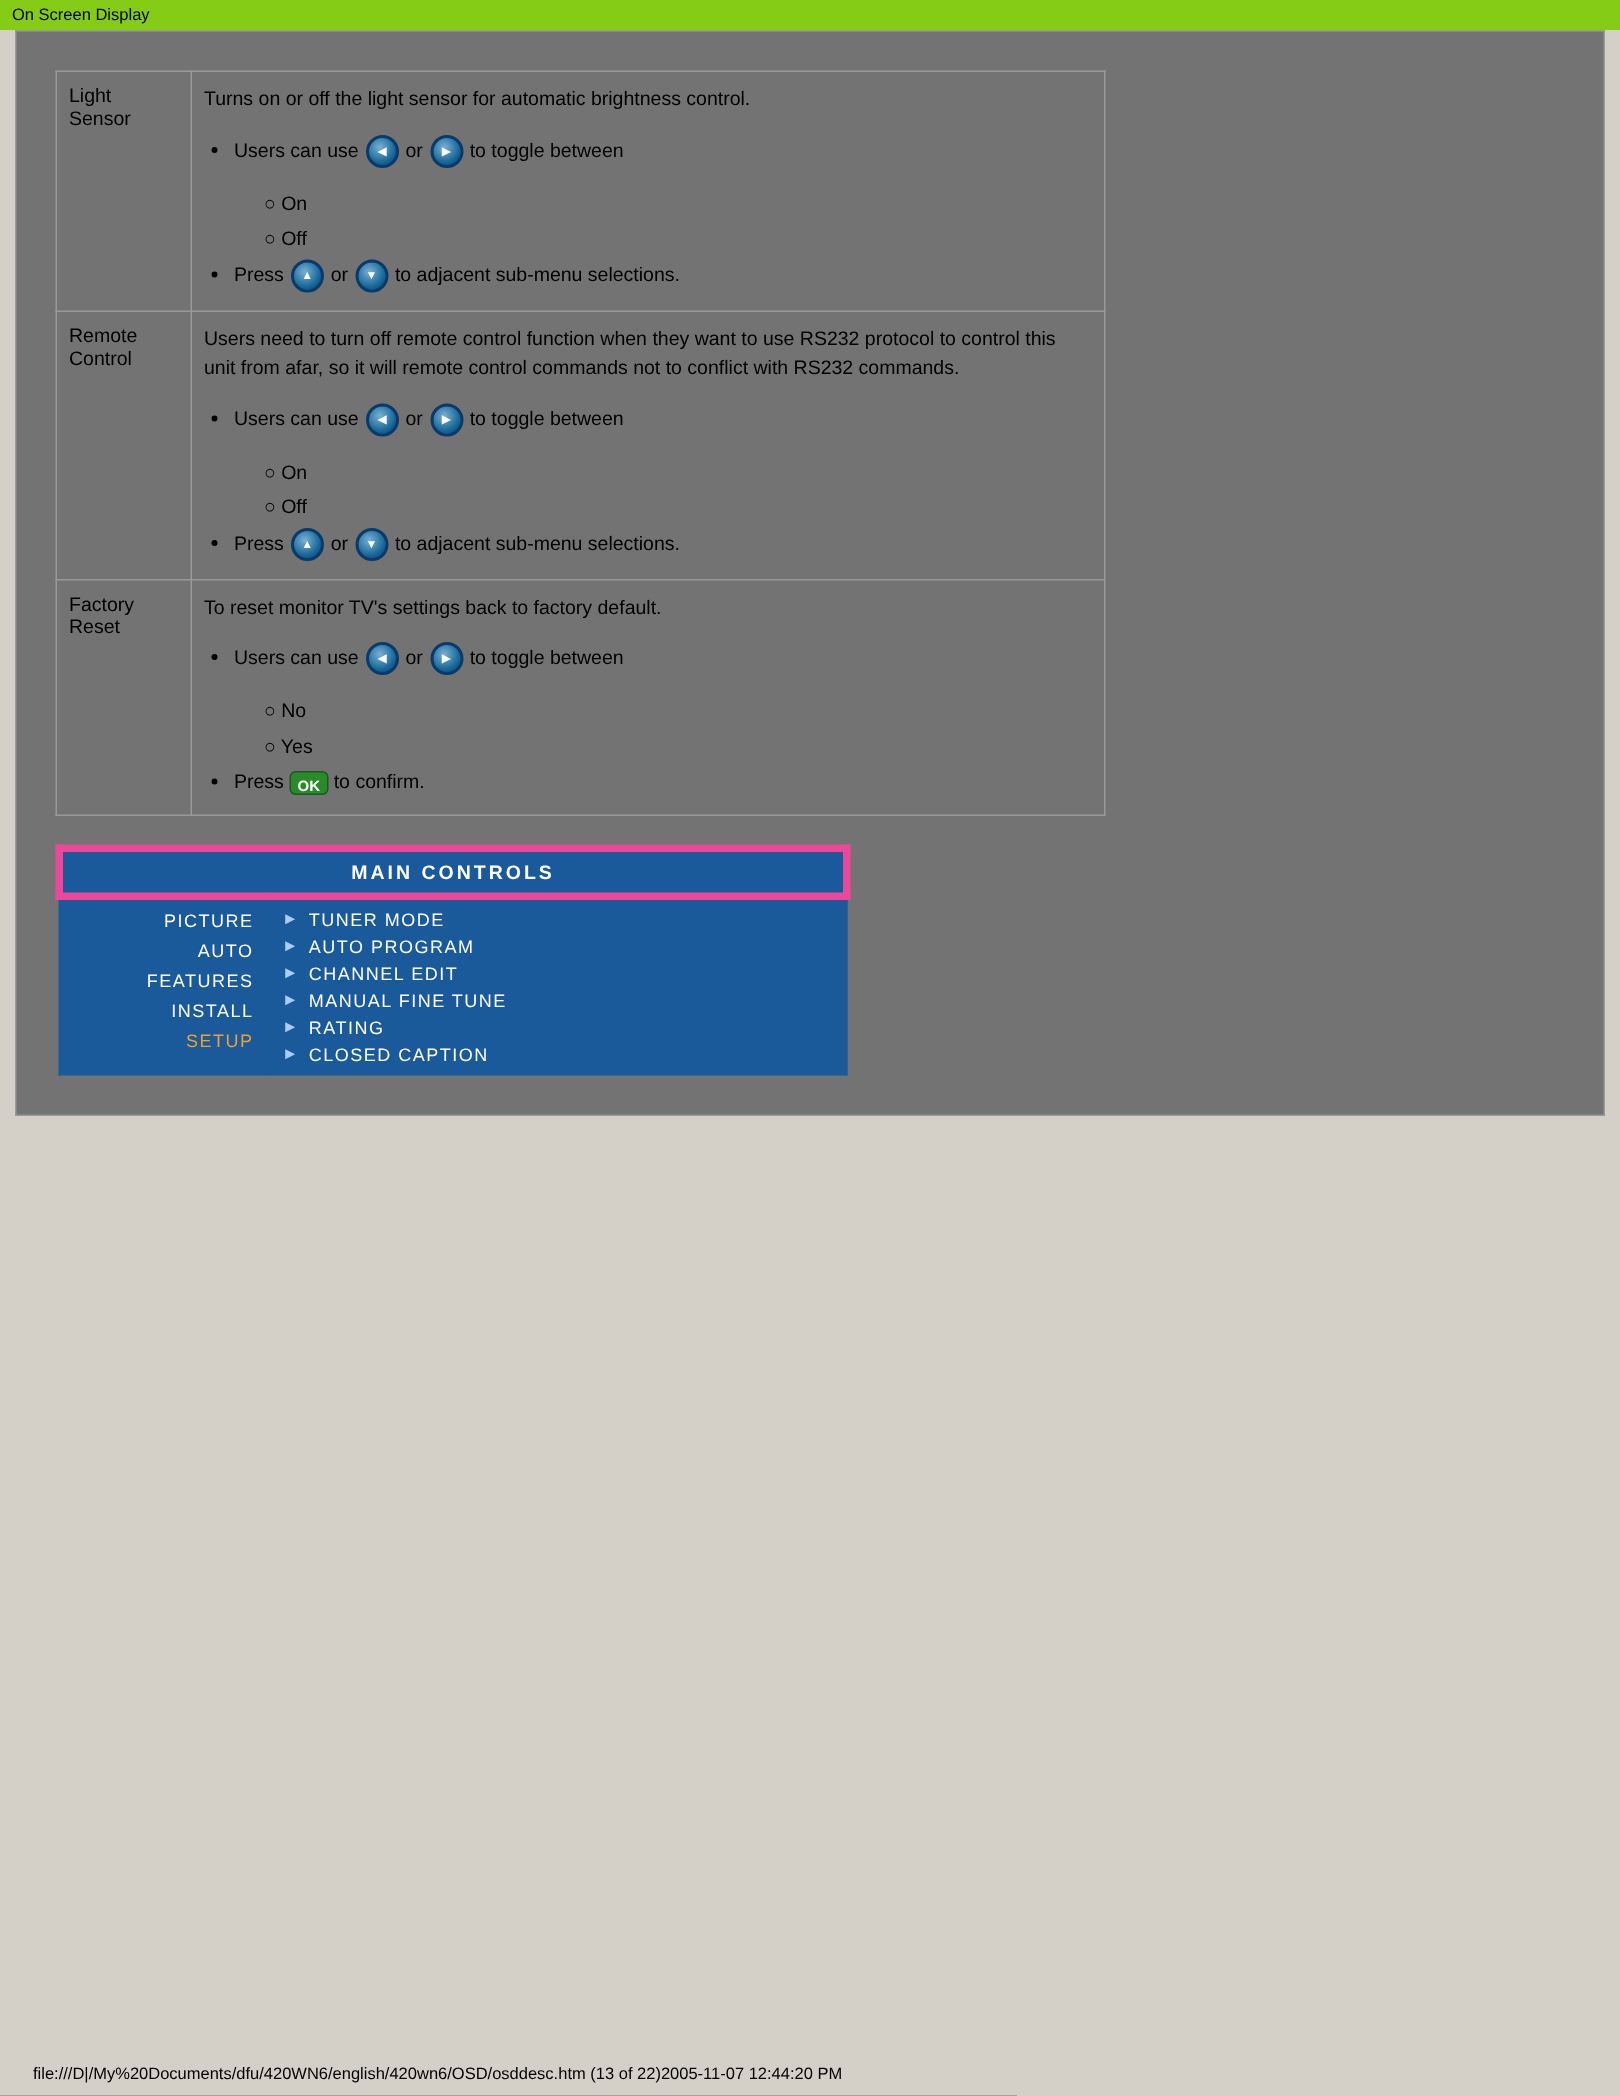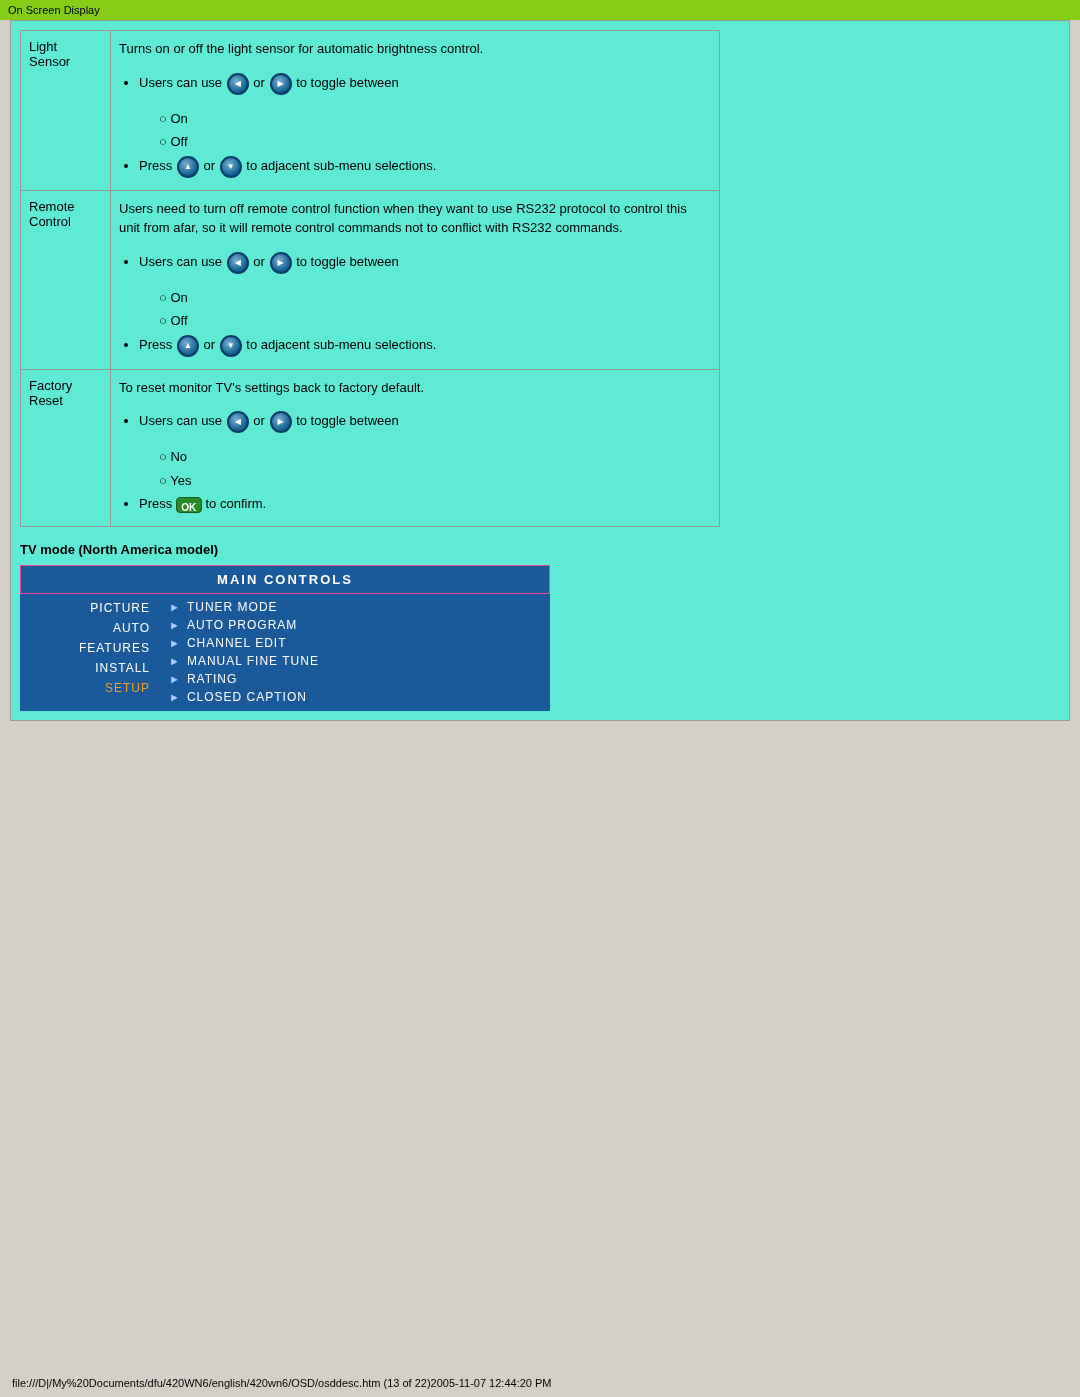--- a/index.html
+++ b/index.html
@@ -11,23 +11,23 @@
       min-height: 1397px;
       position: relative;
     }
     .browser-bar {
       background: #84cc16;
       padding: 4px 8px;
       font-size: 11px;
       color: #000;
     }
     .main-content {
-      background: #5eead4;
+      background: #737373;
       margin: 0 10px;
-      padding: 9px;
+      padding: 26px;
       border: 1px solid #999;
     }
     .table-outer {
       border-collapse: collapse;
       width: 700px;
       border: 1px solid #999;
     }
     .table-outer td {
       border: 1px solid #999;
       vertical-align: top;
@@ -157,21 +157,21 @@
       margin-top: 4px;
     }
     .menu-header {
       background: #1a5a9a;
       color: #fff;
       text-align: center;
       padding: 6px;
       font-size: 13px;
       font-weight: bold;
       letter-spacing: 2px;
-      border: 1px solid #ec4899;
+      border: 5px solid #ec4899;
     }
     .menu-body-row td {
       border: 1px solid #1a5a9a;
     }
     .menu-left-col {
       background: #1a5a9a;
       color: #fff;
       text-align: right;
       padding: 4px 10px;
       font-size: 12px;
@@ -196,21 +196,21 @@
       padding: 2px 0;
     }
     .arrow-indicator {
       color: #aaccff;
       margin-right: 6px;
       font-size: 11px;
     }
     .bottom-bar {
       position: absolute;
       bottom: 4px;
-      left: 2px;
+      left: 12px;
       right: 0;
       font-size: 11px;
       color: #000;
       padding: 4px 10px;
     }
   </style>
 </head>
 <body>
 
 <div class="browser-bar">
@@ -304,21 +304,20 @@
           </li>
         </ul>
       </td>
     </tr>
   </tbody>
     </table>
 
   <br>
 
 
-  <div class="tv-mode-title">TV mode (North America model)</div>
 
   <table class="menu-table">
     <tbody>
         <tr>
       <td colspan="2" class="menu-header">
         <span>MAIN  CONTROLS</span>
       </td>
     </tr>
     <tr class="menu-body-row">
       <td class="menu-left-col">

